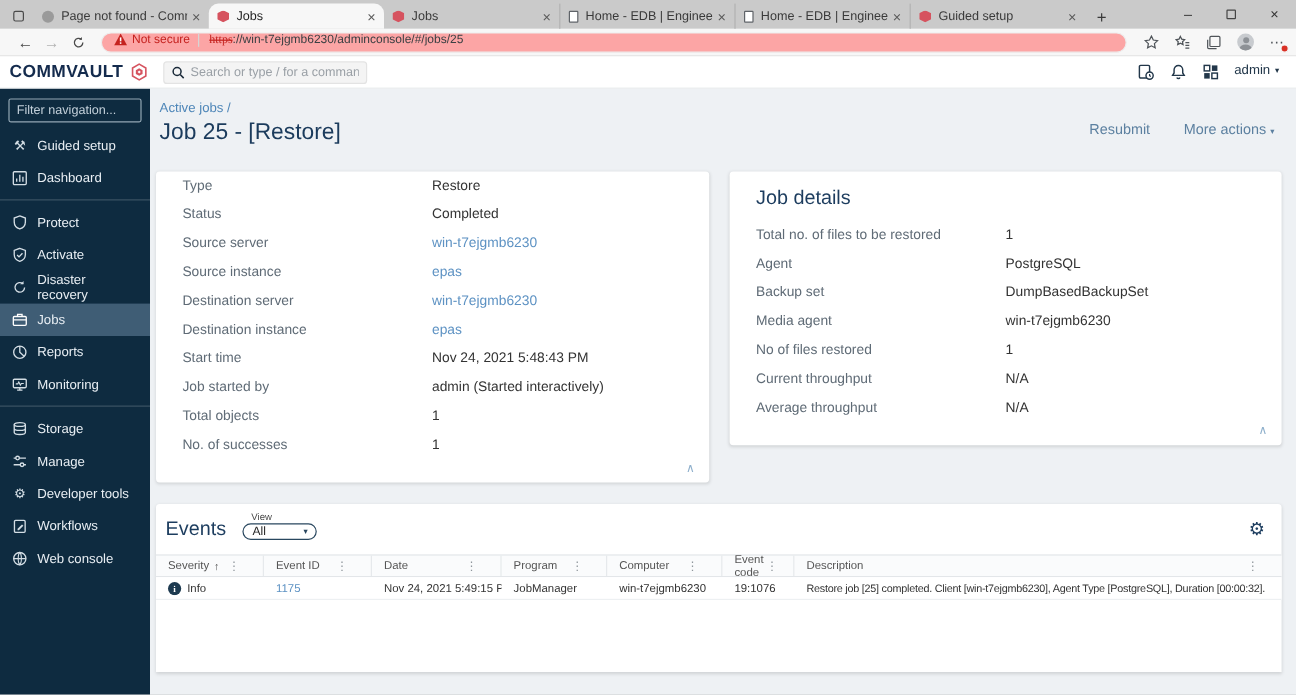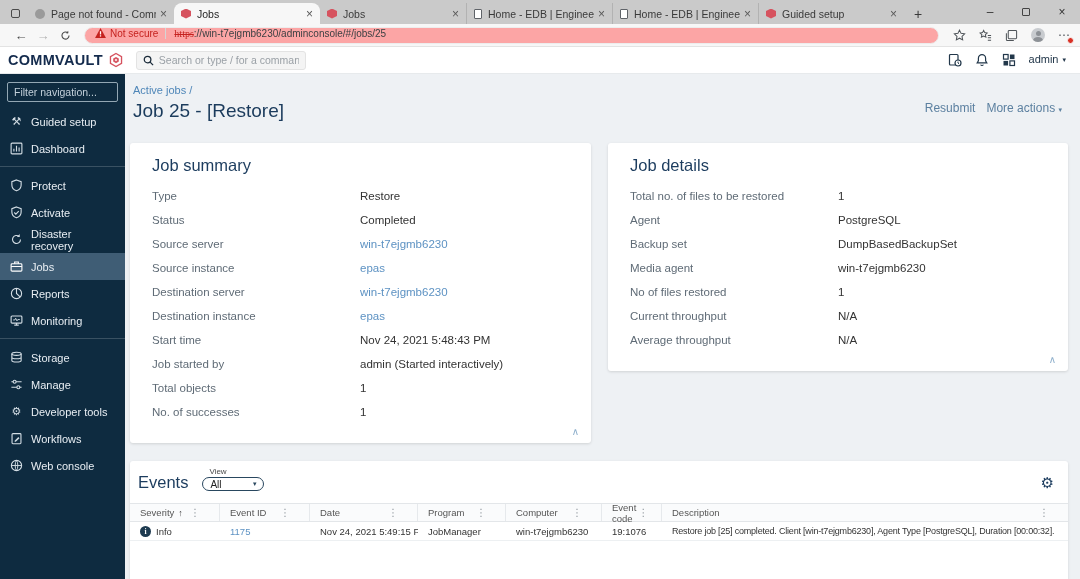--- a/index.html
+++ b/index.html
@@ -68,21 +68,21 @@
   .navitem { height:27px; display:flex; align-items:center; gap:8px; padding:0 10px; font-size:11px; cursor:default; }
   .navitem.selected { background:#3f5d75; }
   .ni { width:13px; height:13px; flex:none; display:flex; align-items:center; justify-content:center; font-size:11px; color:#d3dde4; }
   .ni svg { width:13px; height:13px; display:block; }
   .nav-sep { border-top:1px solid rgba(255,255,255,.18); margin:4px 0 5px; }
 
   .main { flex:1; position:relative; overflow:hidden; background:#eef1f4; }
   .pagehead { padding:10px 16px 0 8px; position:relative; }
   .breadcrumb { font-size:11px; color:#4e86b8; }
   .pagetitle { font-size:19px; color:#1b3b5c; margin-top:4px; font-weight:500; }
-  .page-actions { position:absolute; right:18px; top:27px; font-size:12px; color:#5c80a0; display:flex; gap:11px; align-items:center; }
+  .page-actions { position:absolute; right:18px; top:27px; font-size:12px; color:#5c80a0; display:flex; gap:28px; align-items:center; }
   .page-actions .caret { color:#5c80a0; }
 
   .panels { display:flex; gap:17px; margin:21px 12px 0 5px; align-items:flex-start; }
   .panel { background:#fff; border-radius:3px; box-shadow:0 1px 3px rgba(0,0,0,.13); }
   .panel.summary { width:461px; }
   .panel.details { width:460px; }
   .panel h2 { font-size:16.5px; font-weight:500; color:#1c3c5e; padding:13px 22px 9px; }
   .kv { display:flex; align-items:center; height:24px; padding:0 22px; font-size:11.5px; }
   .kv .k { width:208px; color:#5f6b76; flex:none; }
   .kv .v { color:#333; white-space:nowrap; }
@@ -369,21 +369,20 @@
         <div class="pagetitle">Job 25 - [Restore]</div>
         <div class="page-actions">
           <span>Resubmit</span>
           <span><span>More actions</span> <span class="caret">▾</span></span>
         </div>
       </div>
 
       <div class="panels">
 
         <div class="panel summary">
-          <h2>Job summary</h2>
           <div class="kv">
               <span class="k">Type</span>
               <span class="v">Restore</span>
             </div>
           <div class="kv">
               <span class="k">Status</span>
               <span class="v">Completed</span>
             </div>
           <div class="kv link">
               <span class="k">Source server</span>

